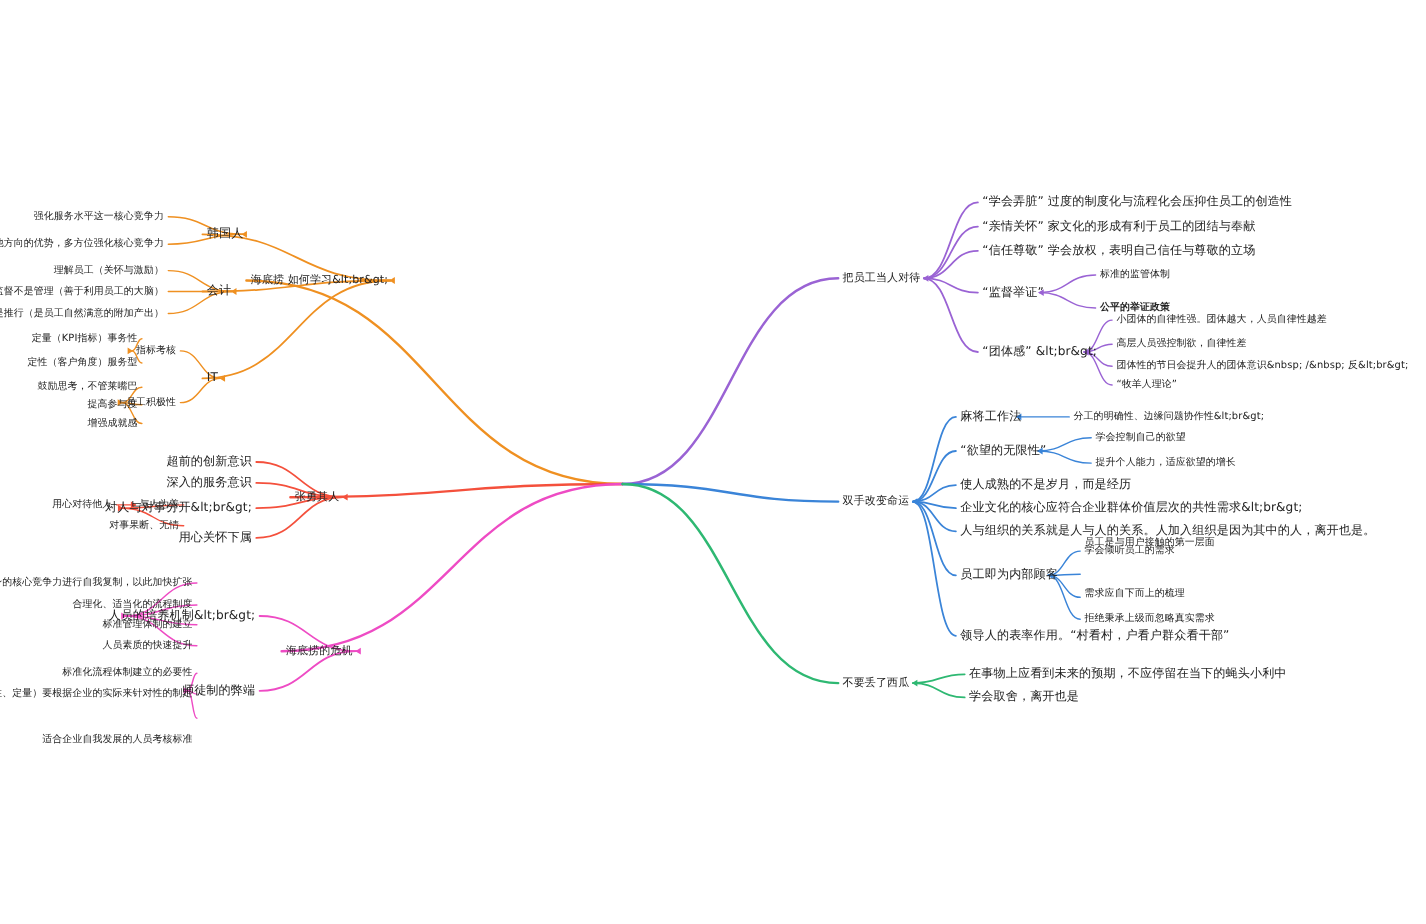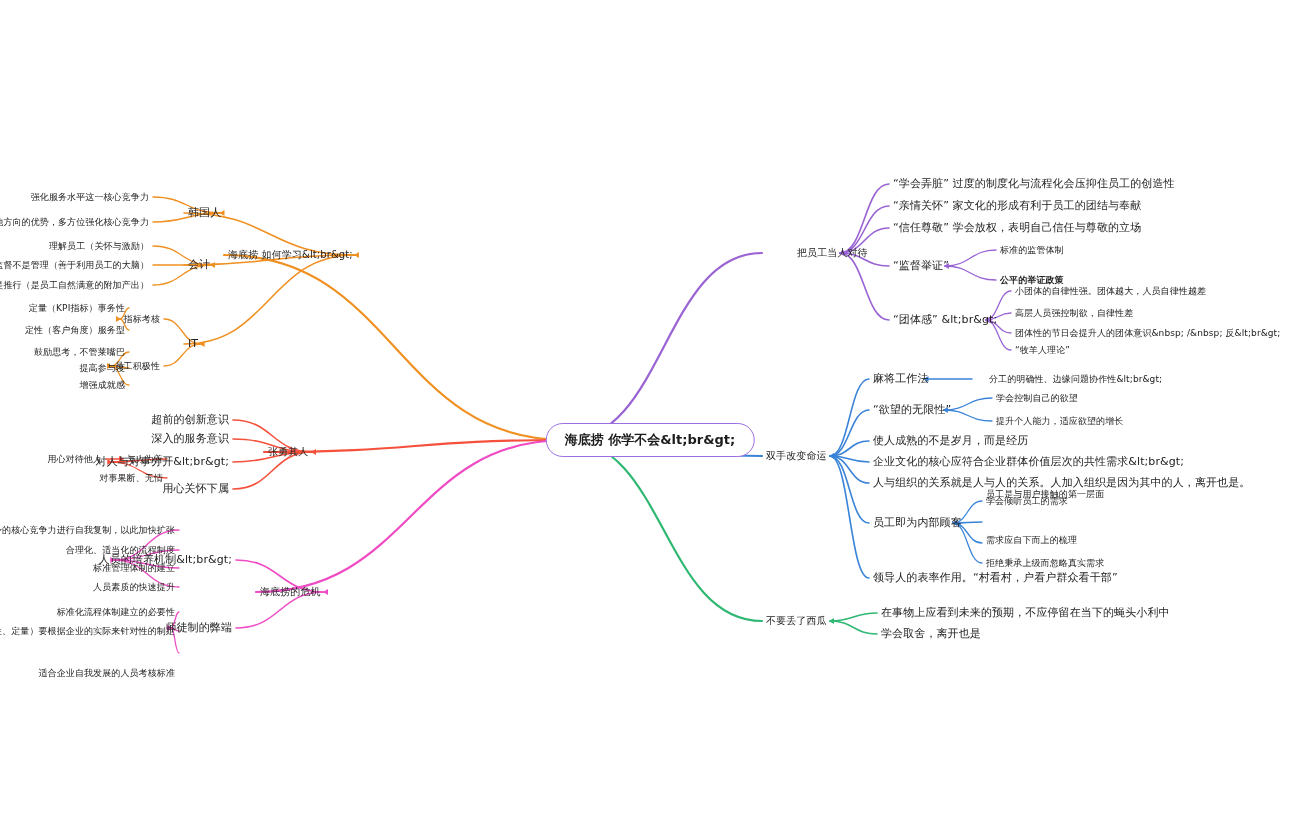--- a/index.html
+++ b/index.html
@@ -156,45 +156,44 @@
       <div class="node lvl1 anchor-l" style="left: 260px; top: 592px;">海底捞的危机</div>
       <div class="node lvl2 anchor-r" style="left: 232px; top: 560px;">人员的培养机制&amp;lt;br&amp;gt;</div>
       <div class="node lvl3 anchor-r" style="left: 175px; top: 530px;">如何快速将企业自身的核心竞争力进行自我复制，以此加快扩张</div>
       <div class="node lvl3 anchor-r" style="left: 175px; top: 550px;">合理化、适当化的流程制度</div>
       <div class="node lvl3 anchor-r" style="left: 175px; top: 568px;">标准管理体制的建立</div>
       <div class="node lvl3 anchor-r" style="left: 175px; top: 587px;">人员素质的快速提升</div>
       <div class="node lvl2 anchor-r" style="left: 232px; top: 628px;">师徒制的弊端</div>
       <div class="node lvl3 anchor-r" style="left: 175px; top: 612px;">标准化流程体制建立的必要性</div>
       <div class="node lvl3 anchor-r" style="left: 175px; top: 631px;">指标考核（定性、定量）要根据企业的实际来针对性的制定</div>
       <div class="node lvl3 anchor-r" style="left: 175px; top: 653px; margin-top: 20px;">适合企业自我发展的人员考核标准</div>
-      <div class="node lvl1 anchor-l" style="left: 766px; top: 253px; margin-left: 31px;">把员工当人对待</div>
+      <div class="node lvl1 anchor-l" style="left: 766px; top: 253px;">把员工当人对待</div>
       <div class="node lvl2 anchor-l" style="left: 893px; top: 184px;">“学会弄脏” 过度的制度化与流程化会压抑住员工的创造性</div>
       <div class="node lvl2 anchor-l" style="left: 893px; top: 206px;">“亲情关怀” 家文化的形成有利于员工的团结与奉献</div>
       <div class="node lvl2 anchor-l" style="left: 893px; top: 228px;">“信任尊敬” 学会放权，表明自己信任与尊敬的立场</div>
       <div class="node lvl2 anchor-l" style="left: 893px; top: 266px;">“监督举证”</div>
       <div class="node lvl3 anchor-l" style="left: 1000px; top: 250px;">标准的监管体制</div>
       <div class="node lvl3 anchor-l" style="left: 1000px; top: 280px; font-weight: bold;">公平的举证政策</div>
       <div class="node lvl2 anchor-l" style="left: 893px; top: 320px;">“团体感” &amp;lt;br&amp;gt;</div>
       <div class="node lvl3 anchor-l" style="left: 1015px; top: 291px;">小团体的自律性强。团体越大，人员自律性越差</div>
       <div class="node lvl3 anchor-l" style="left: 1015px; top: 313px;">高层人员强控制欲，自律性差</div>
       <div class="node lvl3 anchor-l" style="left: 1015px; top: 333px;">团体性的节日会提升人的团体意识&amp;nbsp; /&amp;nbsp; 反&amp;lt;br&amp;gt;</div>
       <div class="node lvl3 anchor-l" style="left: 1015px; top: 350px;">“牧羊人理论”</div>
       <div class="node lvl1 anchor-l" style="left: 766px; top: 456px;">双手改变命运</div>
       <div class="node lvl2 anchor-l" style="left: 873px; top: 379px;">麻将工作法</div>
-      <div class="node lvl3 anchor-l" style="left: 976px; top: 379px; margin-left: 13px;">分工的明确性、边缘问题协作性&amp;lt;br&amp;gt;</div>
+      <div class="node lvl3 anchor-l" style="left: 976px; top: 379px;">分工的明确性、边缘问题协作性&amp;lt;br&amp;gt;</div>
       <div class="node lvl2 anchor-l" style="left: 873px; top: 410px;">“欲望的无限性”</div>
       <div class="node lvl3 anchor-l" style="left: 996px; top: 398px;">学会控制自己的欲望</div>
       <div class="node lvl3 anchor-l" style="left: 996px; top: 421px;">提升个人能力，适应欲望的增长</div>
       <div class="node lvl2 anchor-l" style="left: 873px; top: 441px;">使人成熟的不是岁月，而是经历</div>
       <div class="node lvl2 anchor-l" style="left: 873px; top: 462px;">企业文化的核心应符合企业群体价值层次的共性需求&amp;lt;br&amp;gt;</div>
       <div class="node lvl2 anchor-l" style="left: 873px; top: 483px;">人与组织的关系就是人与人的关系。人加入组织是因为其中的人，离开也是。</div>
       <div class="node lvl2 anchor-l" style="left: 873px; top: 523px;">员工即为内部顾客</div>
       <div class="node lvl3 anchor-l" style="left: 986px; top: 501px;">学会倾听员工的需求</div>
       <div class="node lvl3 anchor-l" style="left: 986px; top: 494px;">员工是与用户接触的第一层面</div>
       <div class="node lvl3 anchor-l" style="left: 986px; top: 540px;">需求应自下而上的梳理</div>
       <div class="node lvl3 anchor-l" style="left: 986px; top: 563px;">拒绝秉承上级而忽略真实需求</div>
       <div class="node lvl2 anchor-l" style="left: 873px; top: 578px;">领导人的表率作用。“村看村，户看户群众看干部”</div>
       <div class="node lvl1 anchor-l" style="left: 766px; top: 621px;">不要丢了西瓜</div>
       <div class="node lvl2 anchor-l" style="left: 881px; top: 613px;">在事物上应看到未来的预期，不应停留在当下的蝇头小利中</div>
       <div class="node lvl2 anchor-l" style="left: 881px; top: 634px;">学会取舍，离开也是</div>
     </div>
-  <div id="root" style="left: 650px; top: 440px; border-color: rgb(155, 111, 224);">海底捞 你学不会&amp;lt;br&amp;gt;</div>
 </div>
 
 </body></html>

